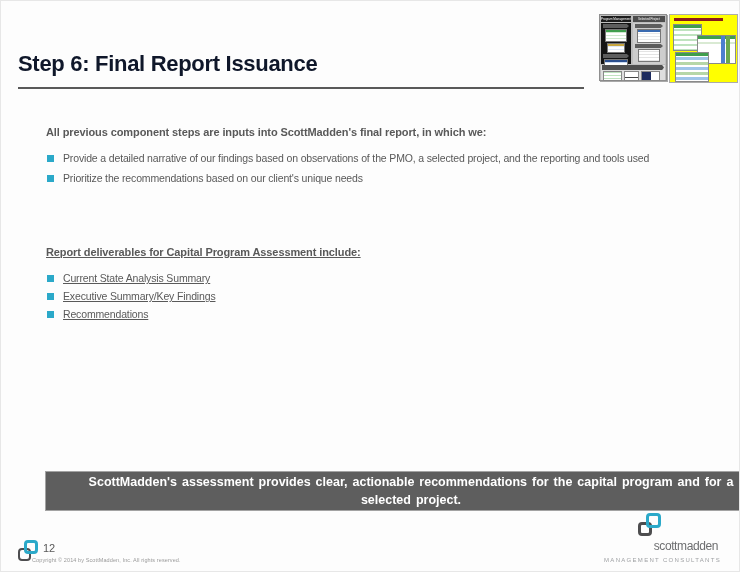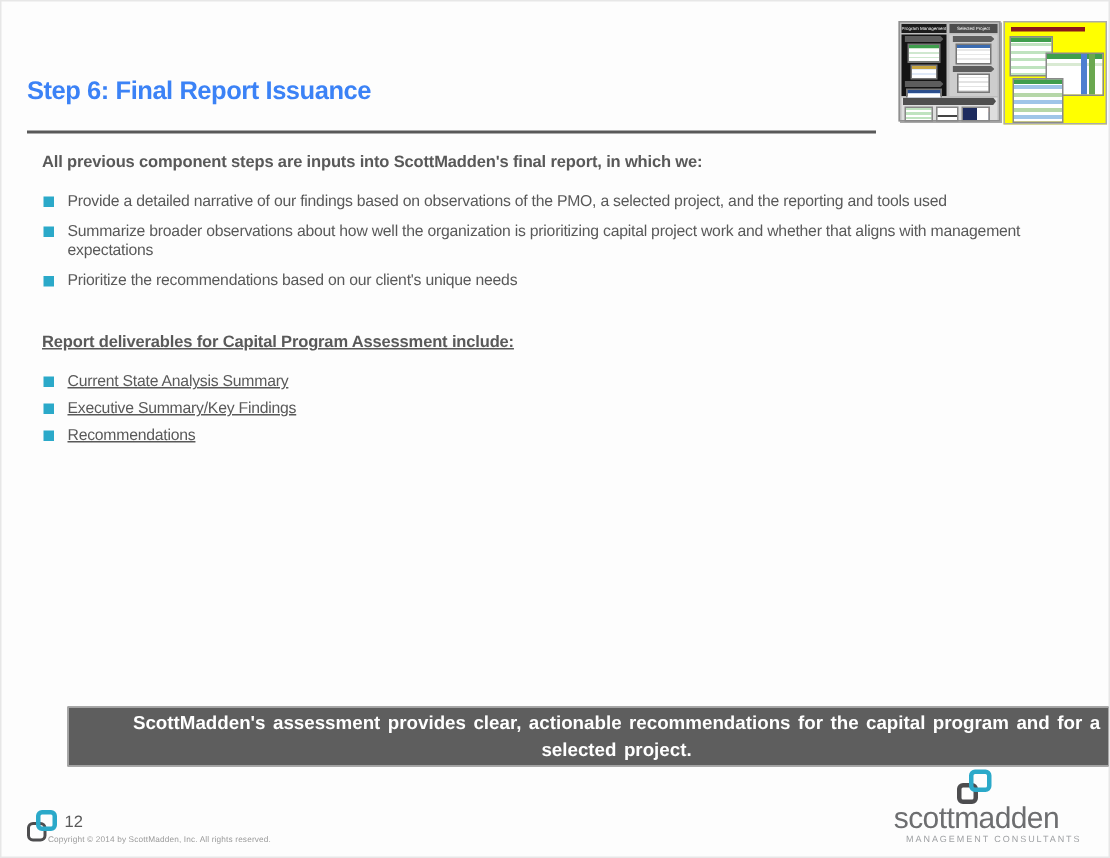--- a/index.html
+++ b/index.html
@@ -4,27 +4,27 @@
 <style>
   html,body{margin:0;padding:0;}
   body{
     width:740px;height:572px;position:relative;overflow:hidden;
     background:#fdfdfd;font-family:"Liberation Sans",sans-serif;
     border:1px solid #e7e7e7;box-sizing:border-box;
   }
   
   .title{
     position:absolute;left:17px;top:50px;width:560px;
-    font-size:17px;font-weight:bold;color:#3b82f6;letter-spacing:-0.3px;
+    font-size:22px;font-weight:bold;color:#0f172a;letter-spacing:-0.3px;
   }
   .title-rule{
     position:absolute;left:17px;top:86px;width:566px;height:2px;background:#595959;
   }
   
-  .section{position:absolute;left:27px;width:695px;color:#595959;}
+  .section{position:absolute;left:45px;width:695px;color:#595959;margin-top:24px;}
   .section.intro{top:101px;}
   .section.deliv{top:221px;text-decoration:underline;}
   .sec-heading{font-size:11px;font-weight:bold;line-height:13px;letter-spacing:-0.1px;}
   ul.bullets{list-style:none;margin:13px 0 0 0;padding:0;width:690px;}
   ul.bullets li{
     position:relative;padding-left:17px;margin:0 0 7px 0;
     font-size:10.5px;line-height:13px;letter-spacing:-0.15px;color:#595959;
   }
   ul.bullets.tight li{margin-bottom:5px;}
   ul.bullets li::before{
@@ -91,21 +91,21 @@
   .sm-icon .sq{position:absolute;box-sizing:border-box;border-radius:4px;background:transparent;}
   .footer-icon{left:17px;top:539px;width:22px;height:22px;}
   .footer-icon .sq.dark{left:0;top:8px;width:13px;height:13px;border:2.5px solid #4d4d4f;}
   .footer-icon .sq.teal{left:6px;top:0;width:14px;height:14px;border:3px solid #2BA9C9;}
   .page-number{position:absolute;left:42px;top:541px;font-size:11px;color:#595959;}
   .copyright{position:absolute;left:31px;top:556px;font-size:5.5px;color:#9a9a9a;letter-spacing:0.1px;}
   .logo{position:absolute;right:17px;top:511px;width:180px;height:52px;text-align:right;}
   .logo-icon{right:60px;top:1px;width:24px;height:24px;position:absolute;}
   .logo-icon .sq.dark{left:0;top:9px;width:14px;height:14px;border:3px solid #4d4d4f;}
   .logo-icon .sq.teal{left:8px;top:0;width:15px;height:15px;border:3.5px solid #2BA9C9;}
-  .logo-text{position:absolute;right:16px;top:24px;font-size:20px;color:#6d6e70;letter-spacing:-0.4px;line-height:20px;}
+  .logo-text{position:absolute;right:4px;top:24px;font-size:12px;color:#6d6e70;letter-spacing:-0.4px;line-height:20px;}
   .logo-tagline{position:absolute;right:1px;top:45px;font-size:6px;color:#9fa1a4;letter-spacing:1.3px;}
 </style>
 </head>
 <body>
 
 <div class="title">Step 6: Final Report Issuance</div>
 <div class="title-rule"></div>
 
 <div class="thumb thumb-process">
   <div class="tp-h tp-h-left">Program Management Office</div>
@@ -134,21 +134,20 @@
   <div class="ty-title"></div>
   <div class="ty-doc d1"></div>
   <div class="ty-doc d2"></div>
   <div class="ty-doc d3"></div>
 </div>
 
 <div class="section intro">
   <div class="sec-heading">All previous component steps are inputs into ScottMadden's final report, in which we:</div>
   <ul class="bullets">
     <li>Provide a detailed narrative of our findings based on observations of the PMO, a selected project, and the reporting and tools used</li>
-    <li>Summarize broader observations about how well the organization is prioritizing capital project work and whether that aligns with management expectations</li>
     <li>Prioritize the recommendations based on our client's unique needs</li>
   </ul>
 </div>
 
 <div class="section deliv">
   <div class="sec-heading">Report deliverables for Capital Program Assessment include:</div>
   <ul class="bullets tight">
     <li>Current State Analysis Summary</li>
     <li>Executive Summary/Key Findings</li>
     <li>Recommendations</li>

